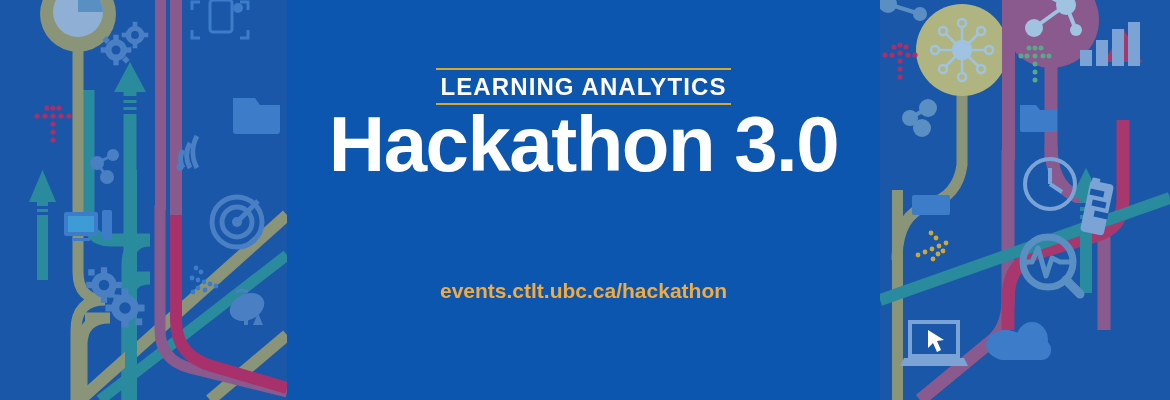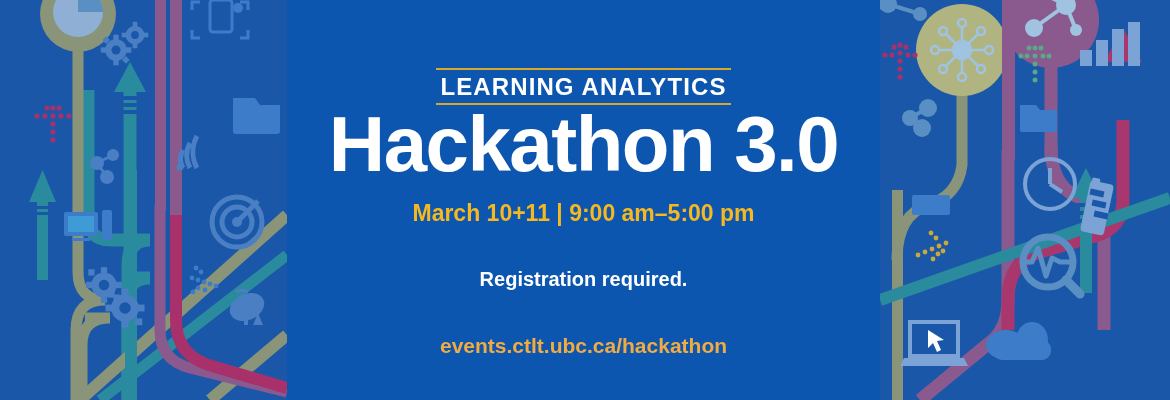--- a/index.html
+++ b/index.html
@@ -259,25 +259,23 @@
 
   <div id="content">
 
     <div id="eyebrow-block">
       <div id="eyebrow">LEARNING ANALYTICS</div>
     </div>
 
     <h1 id="main-title">Hackathon 3.0</h1>
 
     <div id="event-details">
-      <div id="event-datetime">March 10+11 | 9:00 am–5:00 pm</div>
     </div>
 
     <div id="registration-block">
-      <div id="registration-note">Registration required.</div>
       <div id="registration-url">events.ctlt.ubc.ca/hackathon</div>
     </div>
 
   </div>
 
   <div id="deco-right" class="deco-panel">
     <svg viewBox="0 0 290 400" preserveAspectRatio="none">
 
       <rect x="12" y="190" width="11" height="210" fill="#8a9479"></rect>
       <path d="M17 260 Q17 215 48 205 Q78 196 82 165 L82 75" fill="none" stroke="#8a9479" stroke-width="11"></path>

